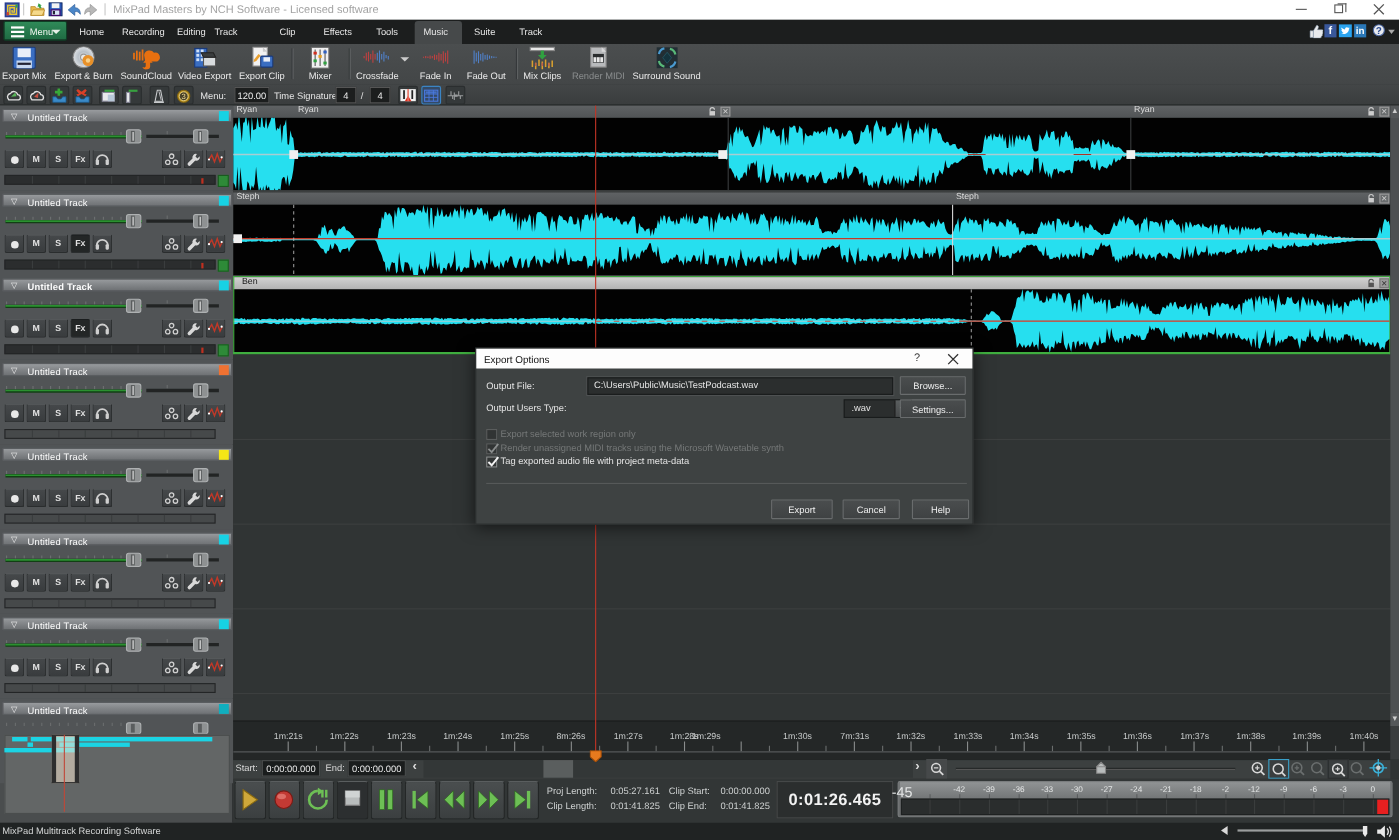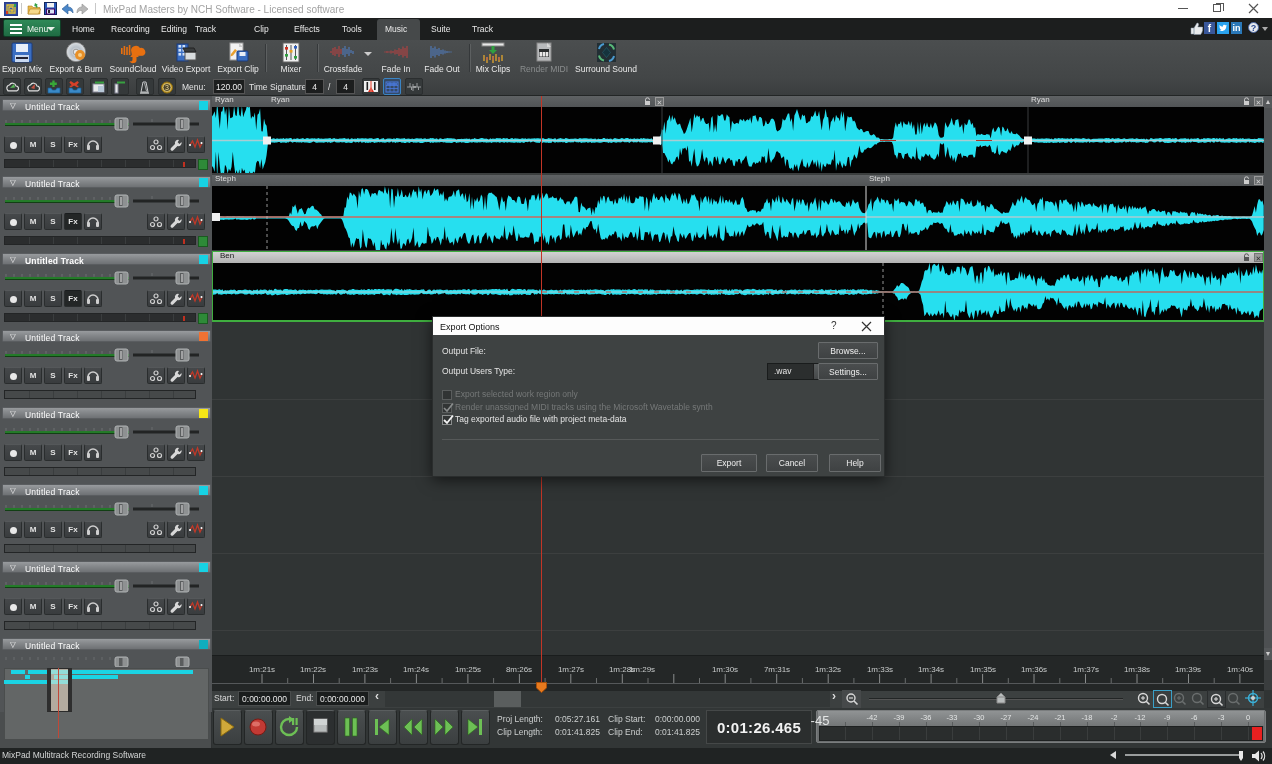--- a/index.html
+++ b/index.html
@@ -1258,20 +1258,23 @@
     <path d="M10 3 a5 5 0 0 1 0 6 M12 1.5 a7 7 0 0 1 0 9" fill="none" stroke="#e8e8e8" stroke-width="1.2"></path>
   </svg>
 <div class="ab" style="left:432px;top:316px;width:453px;height:161px;background:#3e4242;box-shadow:0 3px 14px rgba(0,0,0,.6);border:1px solid #2a2d2d;z-index:20">
     <div style="position:absolute;left:0;top:0;width:100%;height:18px;background:#fdfdfd"></div>
     <div style="position:absolute;left:7px;top:2px;font-size:9px;color:#111;padding-top:3px">Export Options</div>
     <div style="position:absolute;left:398px;top:3px;font-size:10px;color:#333">?</div>
     <svg style="position:absolute;left:428px;top:4px" width="11" height="11">
       <path d="M1 1 L10 10 M10 1 L1 10" stroke="#333" stroke-width="1.2"></path>
     </svg>
     <div class="dlg-lbl" style="left:9px;top:29px">Output File:</div>
+    <div style="position:absolute;left:101px;top:26px;width:278px;height:16px;background:#2b2e2e;border:1px solid #191c1c;box-shadow:0 0 0 1px #4e5152">
+      <span style="position:absolute;left:5px;top:1px;font-size:8.5px;color:#e6e6e6;white-space:nowrap">C:\Users\Public\Music\TestPodcast.wav</span>
+    </div>
     <div class="dbtn" style="left:385px;top:25px;width:60px;height:17px;line-height:16px">Browse...</div>
     <div class="dlg-lbl" style="left:9px;top:49px">Output Users Type:</div>
     <div style="position:absolute;left:334px;top:46px;width:62px;height:17px;background:#2b2e2e;border:1px solid #191c1c">
       <span style="position:absolute;left:6px;top:2px;font-size:8.5px;color:#e6e6e6">.wav</span>
       <span style="position:absolute;right:0;top:0;width:15px;height:15px;background:linear-gradient(#5a5e5f,#46494a);border-left:1px solid #222">
         <i style="position:absolute;left:4px;top:6px;width:0;height:0;border-left:3.5px solid transparent;border-right:3.5px solid transparent;border-top:4px solid #d8d8d8"></i>
       </span>
     </div>
     <div class="dbtn" style="left:385px;top:46px;width:60px;height:17px;line-height:16px">Settings...</div>
     <div class="cbx" style="left:9px;top:73px;border-color:#5a5d5d"></div>

